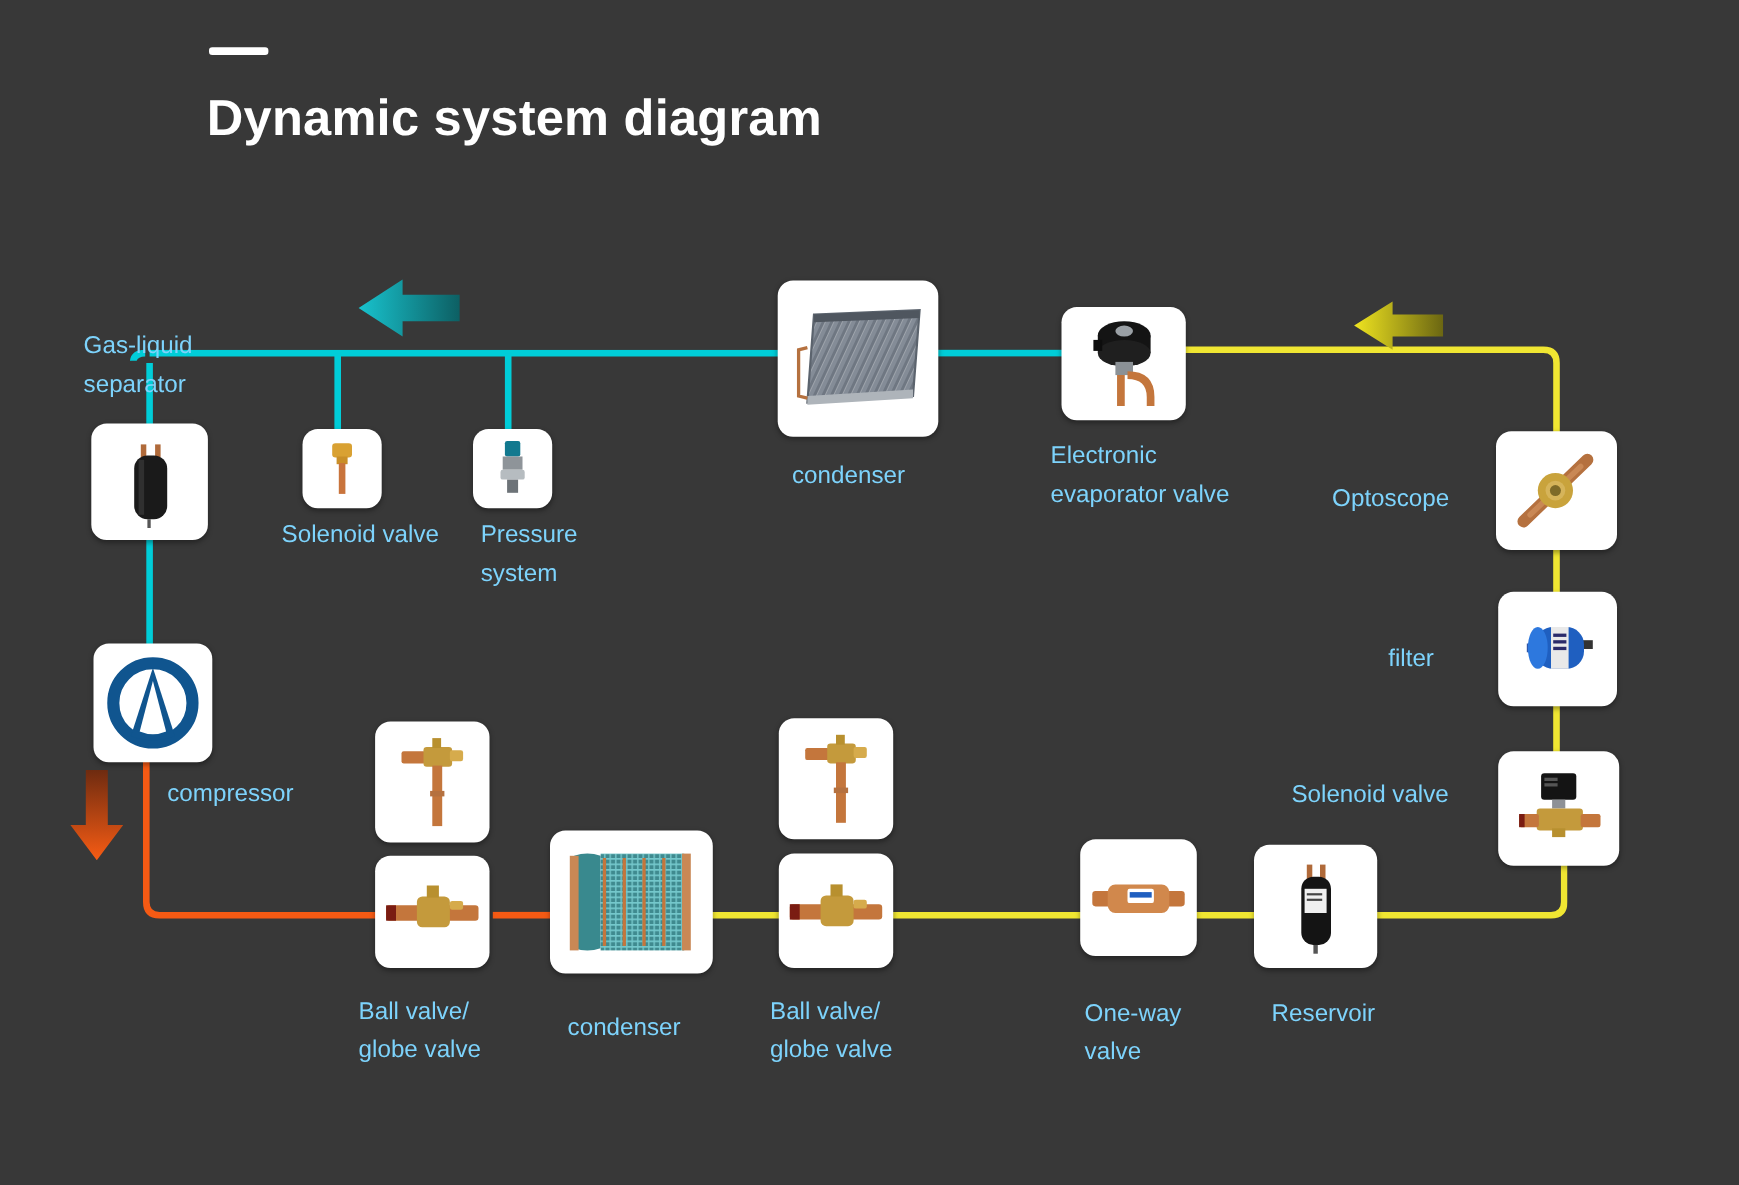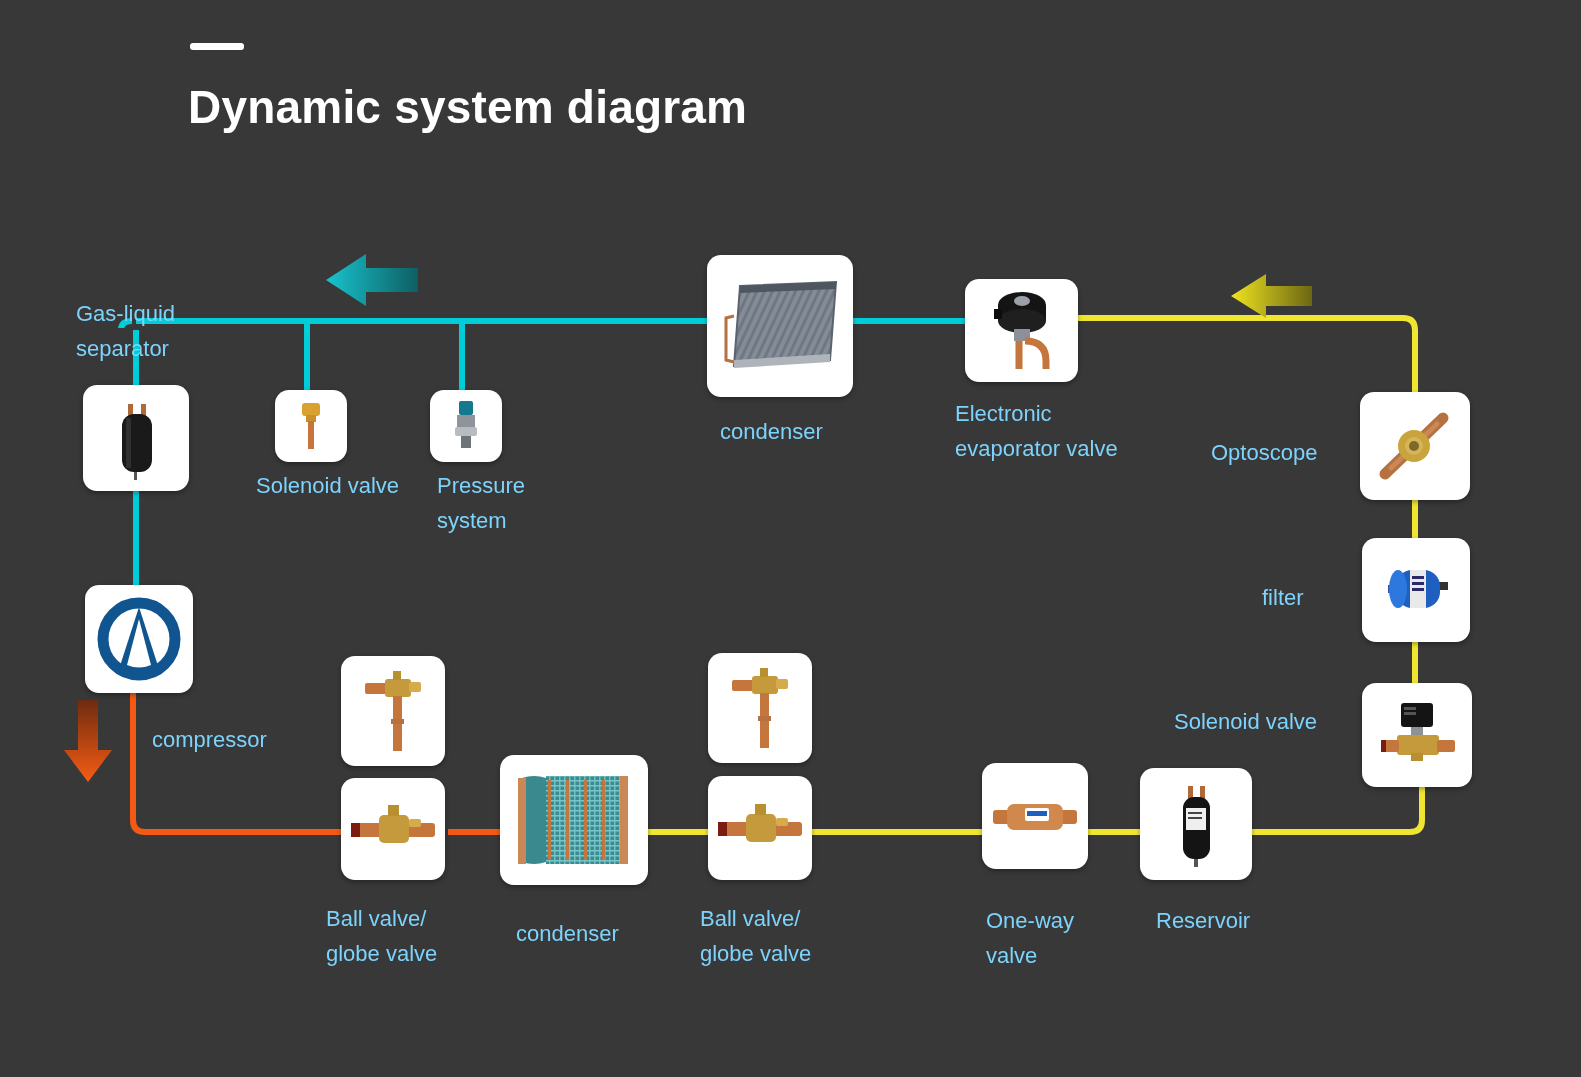--- a/index.html
+++ b/index.html
@@ -293,15 +293,15 @@
   <div class="lbl" style="left:326px;top:901px;">Ball valve/</div>
   <div class="lbl" style="left:326px;top:936px;">globe valve</div>
 
   <div class="card" style="left:85px;top:585px;width:108px;height:108px;">
     <svg viewBox="0 0 100 100" width="100" height="100">
       <circle cx="50" cy="50" r="36" fill="none" stroke="#10558F" stroke-width="11"></circle>
       <path d="M50,18 L70,80 Q50,88 30,80 Z" fill="#10558F"></path>
       <path d="M50,30 L62,76 Q50,81 38,76 Z" fill="#ffffff"></path>
     </svg>
   </div>
-  <div class="lbl" style="left:152px;top:722px;">compressor</div>
+  <div class="lbl" style="left:152px;top:703px;">compressor</div>
 
 </div>
 
 </body></html>

